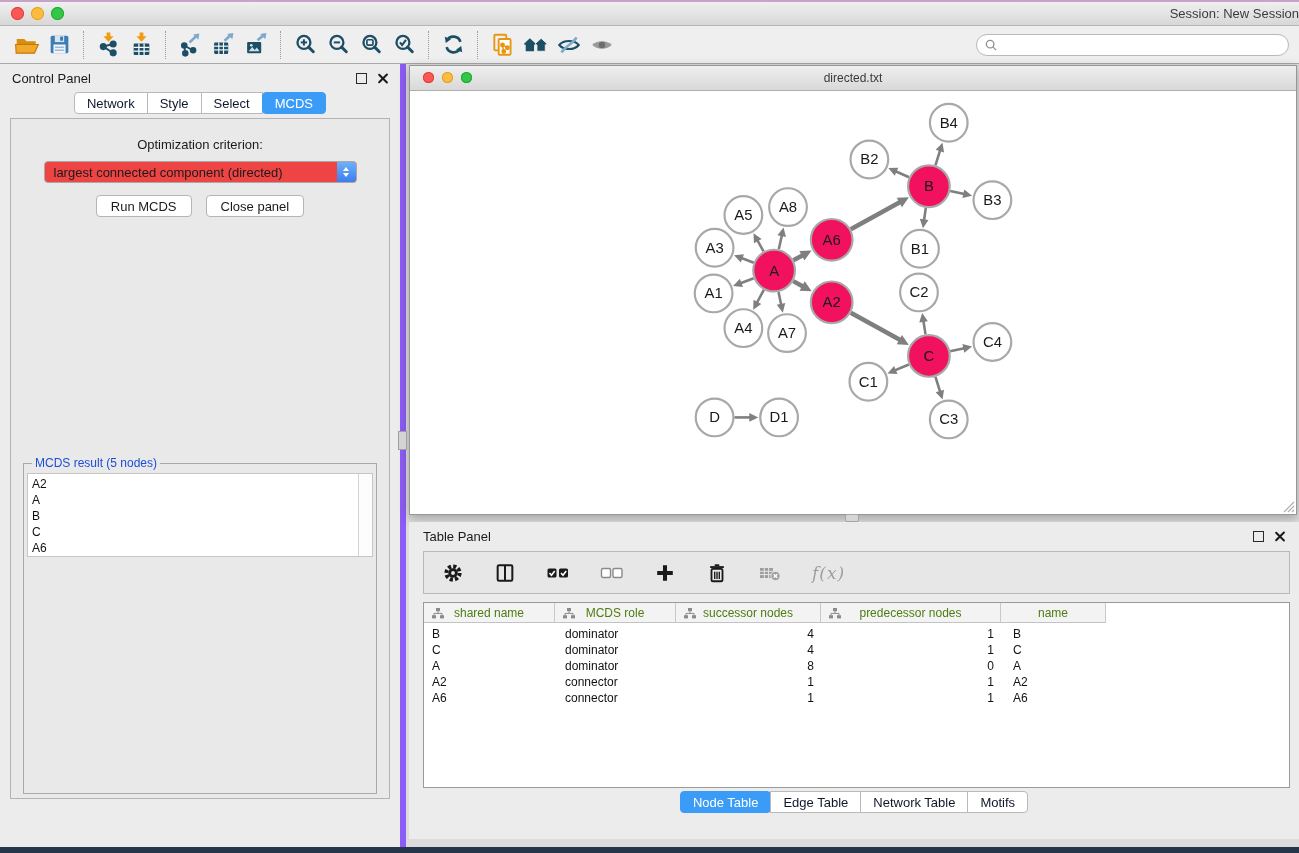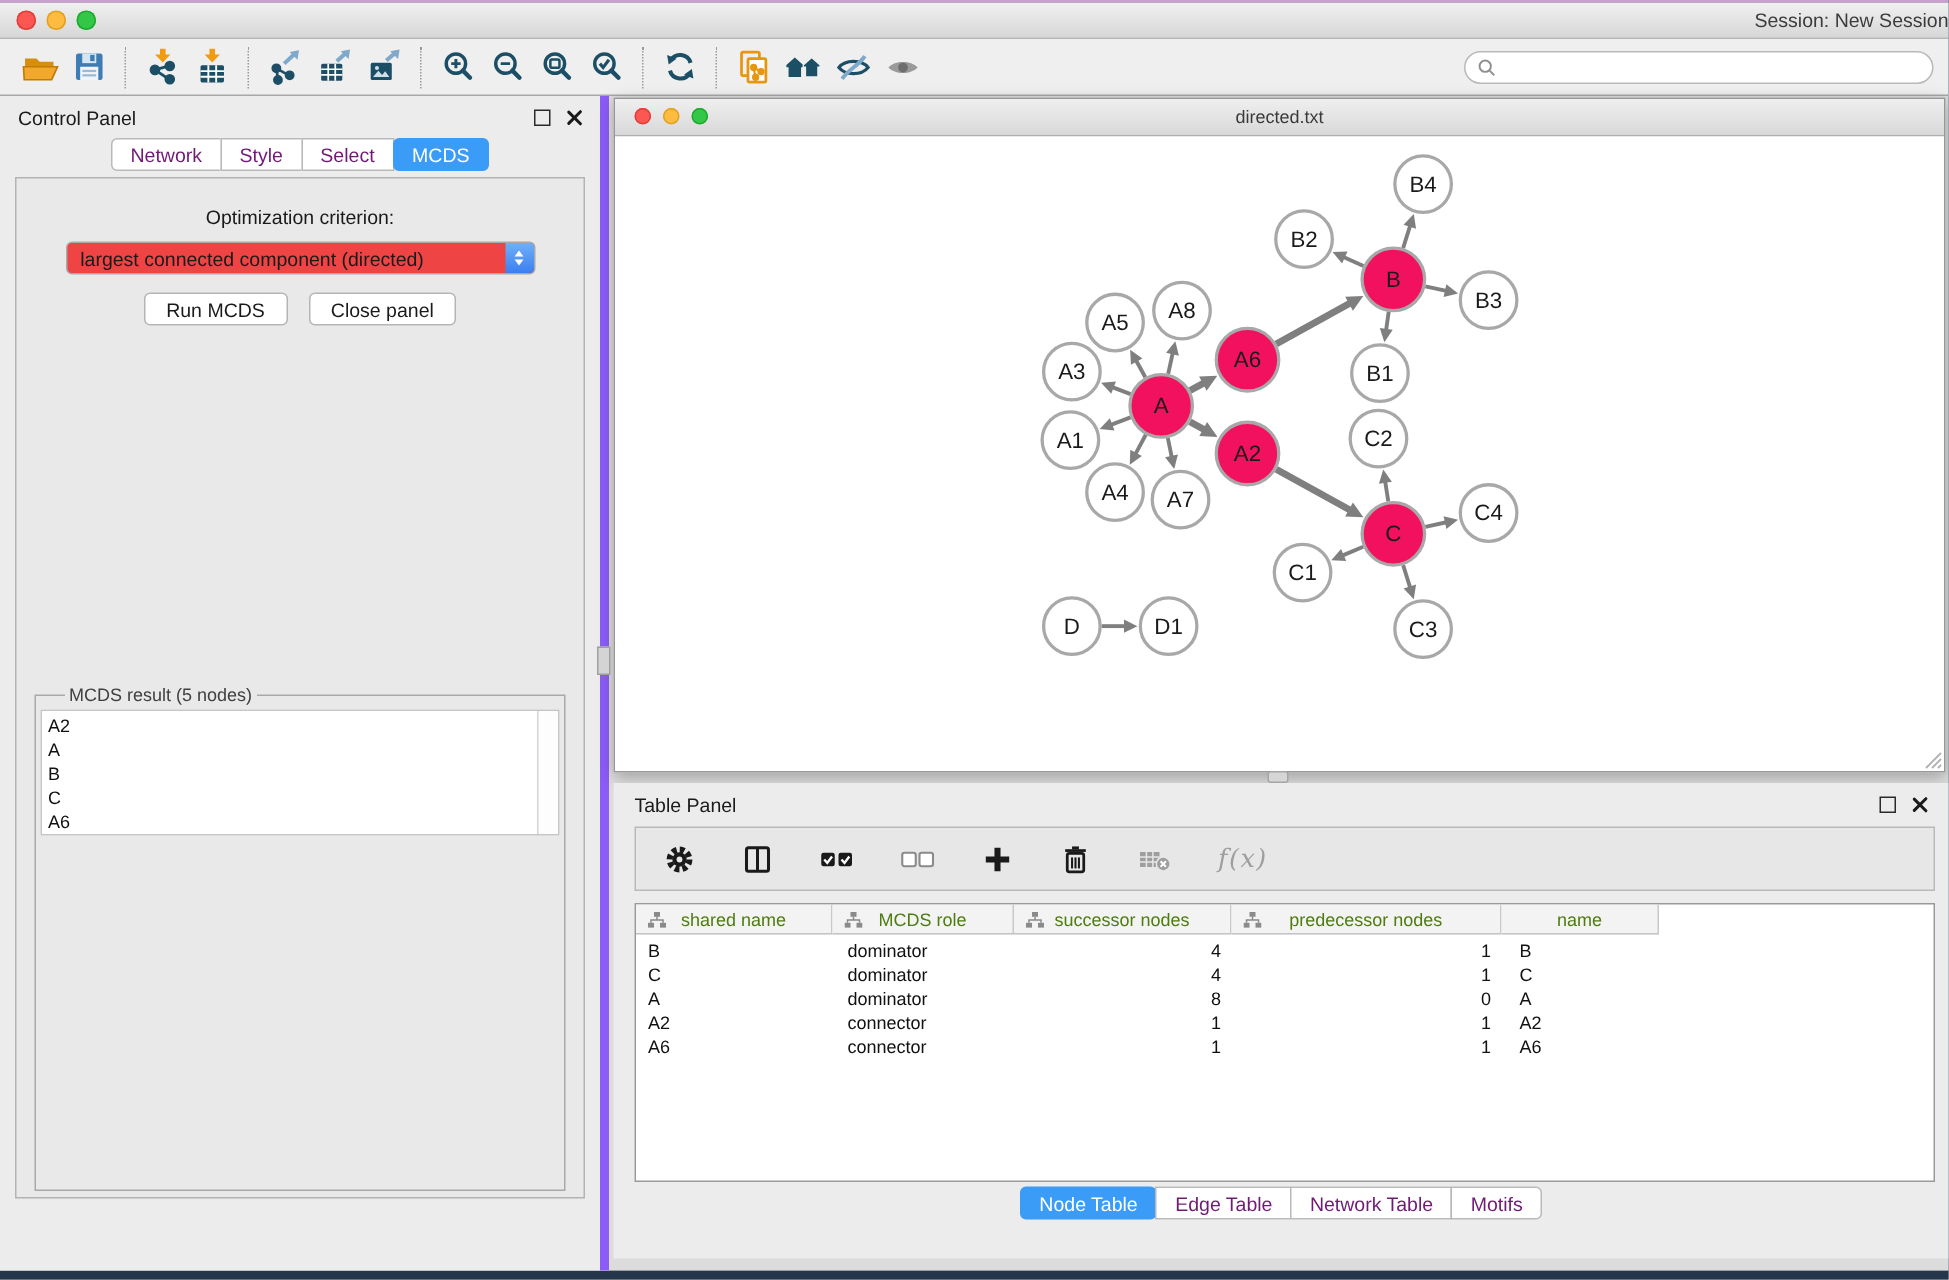--- a/index.html
+++ b/index.html
@@ -26,34 +26,34 @@
   .control-panel{width:400px;flex:none;background:#ececec;display:flex;flex-direction:column;border-right:6px solid #8b5cf6}
   .panel-header{height:28px;display:flex;align-items:center;padding:0 12px;flex:none}
   .panel-title{font-size:13px;color:#1a1a1a}
   .panel-winbtns{margin-left:auto;display:flex;align-items:center;gap:10px}
   .float-btn{width:9px;height:9px;border:1.6px solid #2a2a2a;background:transparent}
   .close-btn{width:11px;height:11px;position:relative}
   .close-btn:before,.close-btn:after{content:"";position:absolute;left:5px;top:-1px;width:2.4px;height:13px;background:#1a1a1a;border-radius:1px}
   .close-btn:before{transform:rotate(45deg)}
   .close-btn:after{transform:rotate(-45deg)}
   .seg{display:flex;justify-content:center;flex:none}
-  .seg .tab{height:22px;box-sizing:border-box;padding:0 12px;background:#fff;border:1px solid #b9b9b9;margin-left:-1px;font-size:13px;color:#701a75;display:flex;align-items:center}
+  .seg .tab{height:22px;box-sizing:border-box;padding:0 12px;background:#fff;border:1px solid #b9b9b9;margin-left:-1px;font-size:13px;color:#0f172a;display:flex;align-items:center}
   .seg .tab:first-child{border-radius:4px 0 0 4px;margin-left:0}
   .seg .tab:last-child{border-radius:0 4px 4px 0}
   .seg .tab.active{background:#3b9cf7;border-color:#3b9cf7;color:#fff;border-radius:4px}
   .cp-box{margin:4px 10px 0;height:681px;box-sizing:border-box;border:1px solid #b3b3b3;background:#e9e9e9;display:flex;flex-direction:column;align-items:center;flex:none}
   .opt-label{margin-top:18px;font-size:13px;color:#1a1a1a}
   .dropdown{margin-top:9px;width:313px;height:22px;box-sizing:border-box;background:#ef4444;border:1px solid #a9a9a9;border-radius:4px;position:relative;display:flex;align-items:center;font-size:13px;color:#1a1a1a;padding-left:9px}
   .stepper{position:absolute;right:0;top:0;bottom:0;width:19px;border-radius:0 3px 3px 0;background:linear-gradient(#6fb0fa,#3c7ef0);display:flex;flex-direction:column;align-items:center;justify-content:center;gap:2px}
   .chev-up{width:0;height:0;border-left:3.5px solid transparent;border-right:3.5px solid transparent;border-bottom:4px solid #fff}
   .chev-down{width:0;height:0;border-left:3.5px solid transparent;border-right:3.5px solid transparent;border-top:4px solid #fff}
   .cp-buttons{margin-top:12px;display:flex;gap:14px}
   .btn{height:22px;box-sizing:border-box;padding:0 14px;background:#fff;border:1px solid #b5b5b5;border-radius:4px;font-size:13px;font-family:Liberation Sans, sans-serif;color:#1a1a1a;display:flex;align-items:center}
   .result-group{margin-top:auto;margin-bottom:4px;width:calc(100% - 24px);height:338px;box-sizing:border-box;border:1px solid #a9a9a9;padding:3px;background:#e9e9e9}
-  .result-group legend{font-size:12px;color:#404040;padding:0 3px;margin-left:16px}
+  .result-group legend{font-size:12px;color:#1d4ed8;padding:0 3px;margin-left:5px}
   .listbox{width:100%;height:100%;box-sizing:border-box;background:#fff;border:1px solid #c6c6c6;position:relative;overflow:hidden}
   .listbox .items{padding:2px 0 0 4px}
   .list-item{font-size:12px;color:#111;height:16px;line-height:16px}
   .list-scroll{position:absolute;top:0;right:0;bottom:0;width:13px;background:#fdfdfd;border-left:1px solid #d4d4d4}
   
   .right-pane{flex:1;position:relative;min-width:0}
   .net-window{position:absolute;left:3px;top:1px;right:2px;height:448px;border:1px solid #979797;background:#fff;box-shadow:0 3px 10px rgba(0,0,0,.28);display:flex;flex-direction:column}
   .net-titlebar{height:24px;background:linear-gradient(#efefef,#d8d8d8);border-bottom:1px solid #aeaeae;position:relative;display:flex;align-items:center;justify-content:center;flex:none}
   .net-titlebar .lights{top:6px;left:13px;gap:8px}
   .net-titlebar .light{width:11px;height:11px}

